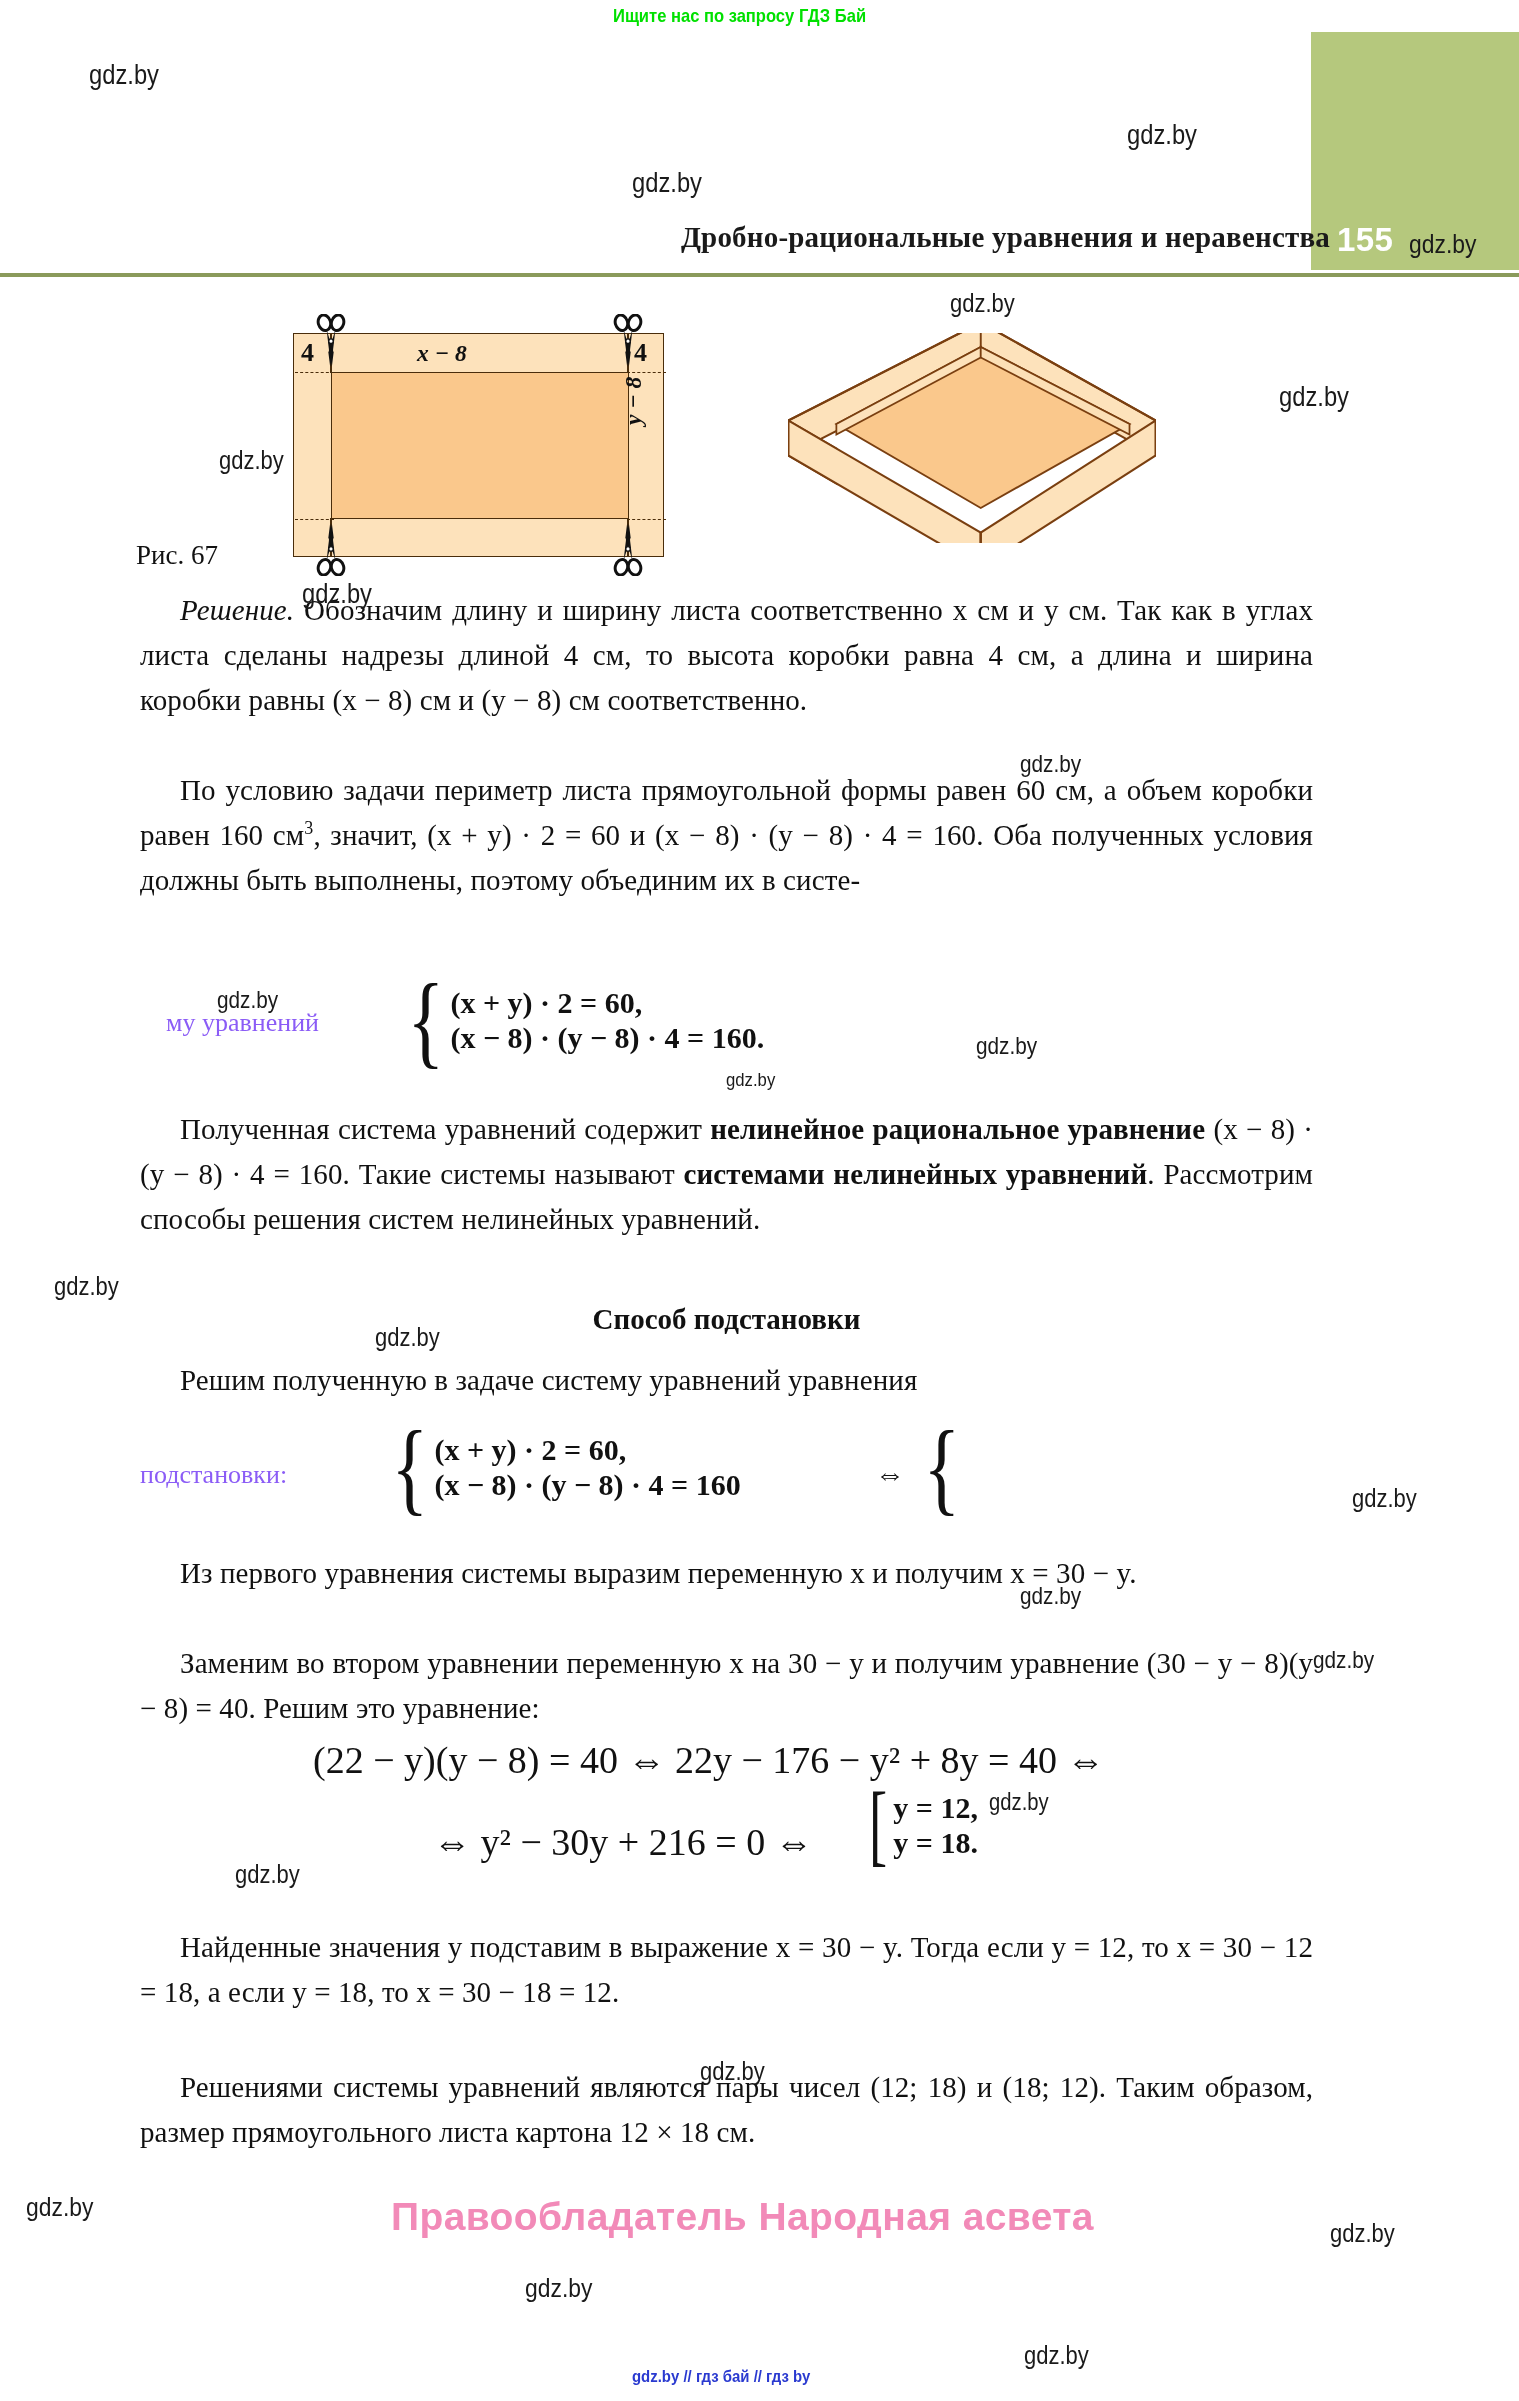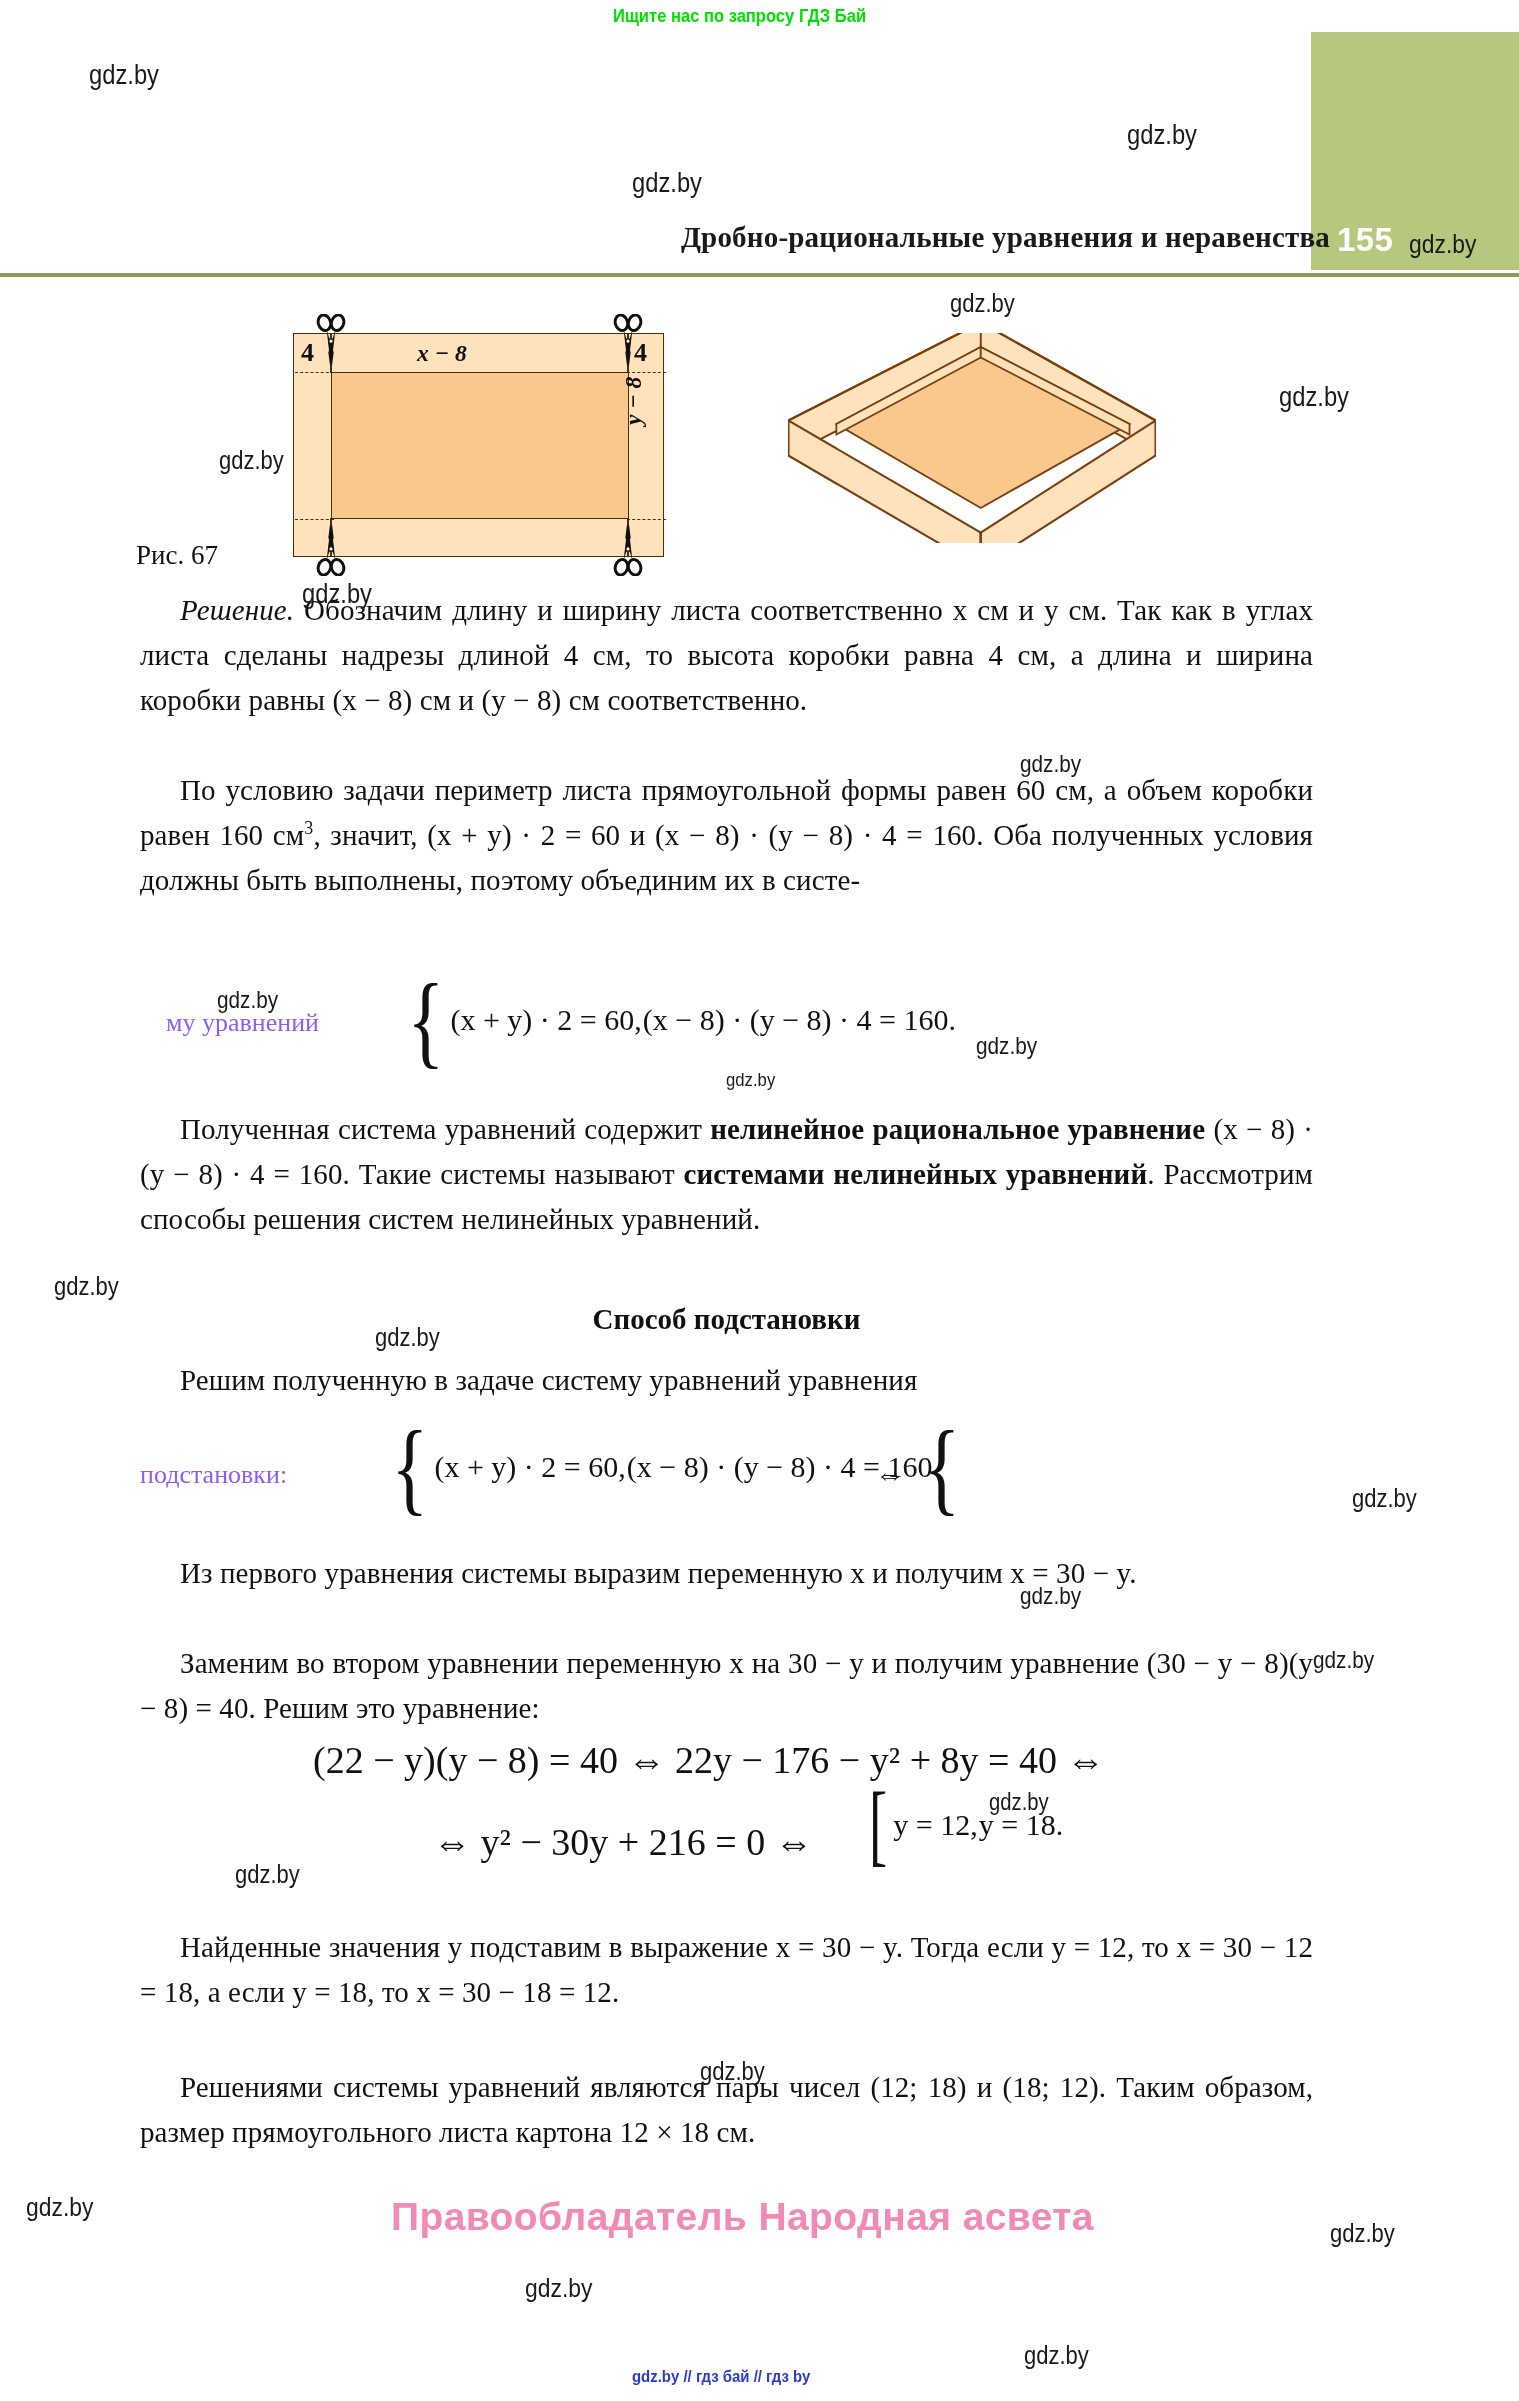--- a/index.html
+++ b/index.html
@@ -179,21 +179,21 @@
   .brace {
     font-family: "Liberation Serif", serif;
     font-size: 84px;
     line-height: 0.78;
     color: #111;
     font-weight: 300;
     transform: scaleX(0.75);
     transform-origin: center;
   }
   .brace.tall { font-size: 103px; }
-  .sysrows { display: flex; flex-direction: row; gap: 1px; }
+  .sysrows { display: flex; flex-direction: column; gap: 1px; font-weight: bold; }
   .sysrow {
     font-family: "Liberation Serif", serif;
     font-size: 30px;
     color: #111;
     white-space: nowrap;
   }
   .lead {
     position: absolute;
     font-family: "Liberation Serif", serif;
     font-size: 26px;

